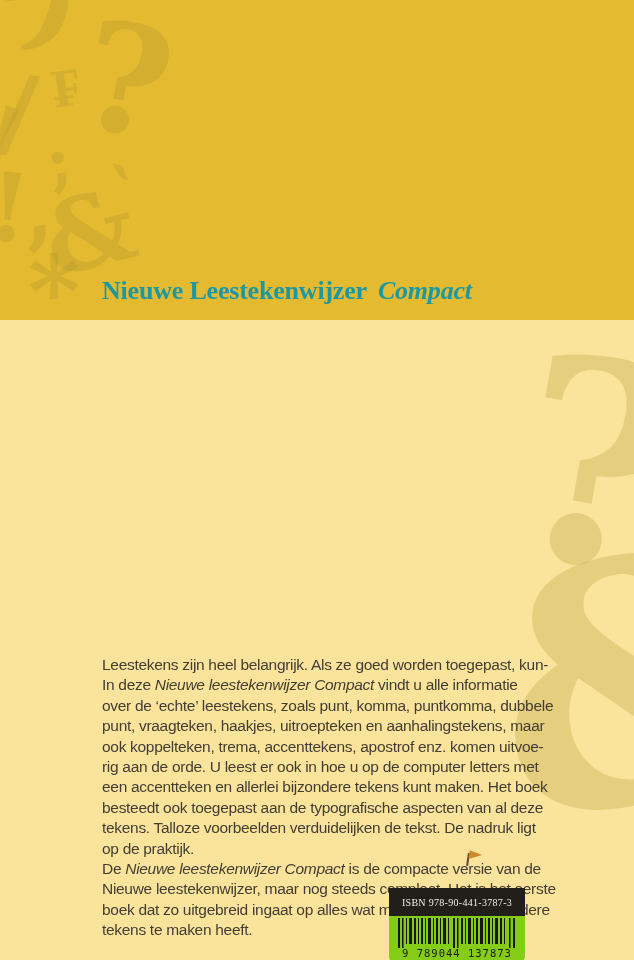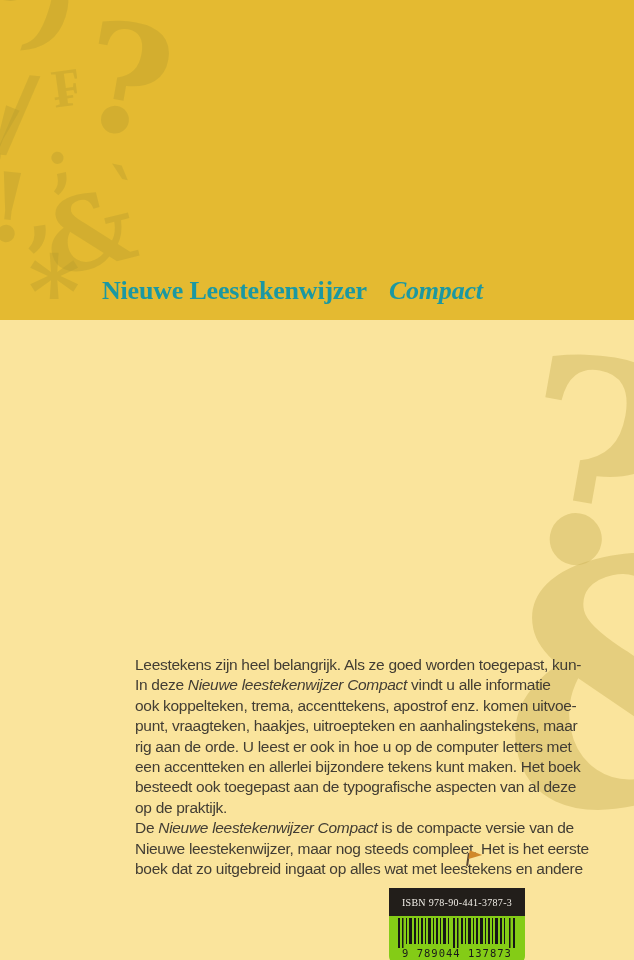--- a/index.html
+++ b/index.html
@@ -22,29 +22,29 @@
     font-weight:bold;pointer-events:none;user-select:none;display:block;
   }
   .deco-top{color:var(--deco-top,#b89d2e);opacity:.38;}
   .deco-bottom{color:var(--deco-bottom,#cdb45a);opacity:.45;}
   
   .title{
     position:absolute;left:102px;top:276px;margin:0;z-index:3;
     font-family:"Liberation Serif",serif;font-weight:bold;font-size:26px;
     color:var(--title,#1b98a2);letter-spacing:-0.2px;white-space:nowrap;
   }
-  .title em{font-style:italic;margin-left:22px;}
+  .title em{font-style:italic;margin-left:11px;}
   
   .blurb{
     position:absolute;left:102px;top:335px;width:460px;z-index:2;
     color:var(--body-text,#423d33);font-size:15.5px;line-height:20.4px;
     letter-spacing:-0.3px;
   }
   .para{margin:0;}
-  .tline{white-space:nowrap;margin-left:33px;}
+  .tline{white-space:nowrap;}
   .tline .it{font-style:italic;}
   
   .logo{
     position:absolute;left:418px;top:852px;width:104px;height:38px;z-index:4;
     text-align:center;
   }
   .logo-text{
     display:block;padding-top:7px;
     font-family:"DejaVu Serif",serif;font-style:italic;font-size:25px;
     line-height:1;color:var(--logo-text,#5a4836);letter-spacing:-1px;
@@ -101,31 +101,34 @@
 
   <div class="band-bottom">
     <div>
         <span class="deco deco-bottom" style="left: 516px; top: 6px; font-size: 280px; transform: rotate(10deg);">?</span>
         <span class="deco deco-bottom" style="left: 492px; top: 196px; font-size: 330px; transform: rotate(-12deg);">&amp;</span>
       </div>
     <div class="blurb">
         <div class="para">
           <div class="tline"><span>Leestekens zijn heel belangrijk. Als ze goed worden toegepast, kun-</span></div>
           <div class="tline"><span>In deze </span><span class="it">Nieuwe leestekenwijzer Compact</span><span> vindt u alle informatie</span></div>
+          <div class="tline"><span>over de ‘echte’ leestekens, zoals punt, komma, puntkomma, dubbele</span></div>
+          <div class="tline"><span>punt, vraagteken, haakjes, uitroepteken en aanhalingstekens, maar</span></div>
           <div class="tline"><span>ook koppelteken, trema, accenttekens, apostrof enz. komen uitvoe-</span></div>
-          <div class="tline"><span>punt, vraagteken, haakjes, uitroepteken en aanhalingstekens, maar</span></div>
           <div class="tline"><span>rig aan de orde. U leest er ook in hoe u op de computer letters met</span></div>
           <div class="tline"><span>een accentteken en allerlei bijzondere tekens kunt maken. Het boek</span></div>
           <div class="tline"><span>besteedt ook toegepast aan de typografische aspecten van al deze</span></div>
+          <div class="tline"><span>tekens. Talloze voorbeelden verduidelijken de tekst. De nadruk ligt</span></div>
           <div class="tline"><span>op de praktijk.</span></div>
         </div>
         <div class="para">
           <div class="tline"><span>De </span><span class="it">Nieuwe leestekenwijzer Compact</span><span> is de compacte versie van de</span></div>
           <div class="tline"><span>Nieuwe leestekenwijzer, maar nog steeds compleet. Het is het eerste</span></div>
           <div class="tline"><span>boek dat zo uitgebreid ingaat op alles wat met leestekens en andere</span></div>
+          <div class="tline"><span>tekens te maken heeft.</span></div>
         </div>
       </div>
   </div>
 
   <div class="logo">
     <span class="flag-pole"></span>
     <span class="flag"></span>
   </div>
 
   <div class="isbn-block">

